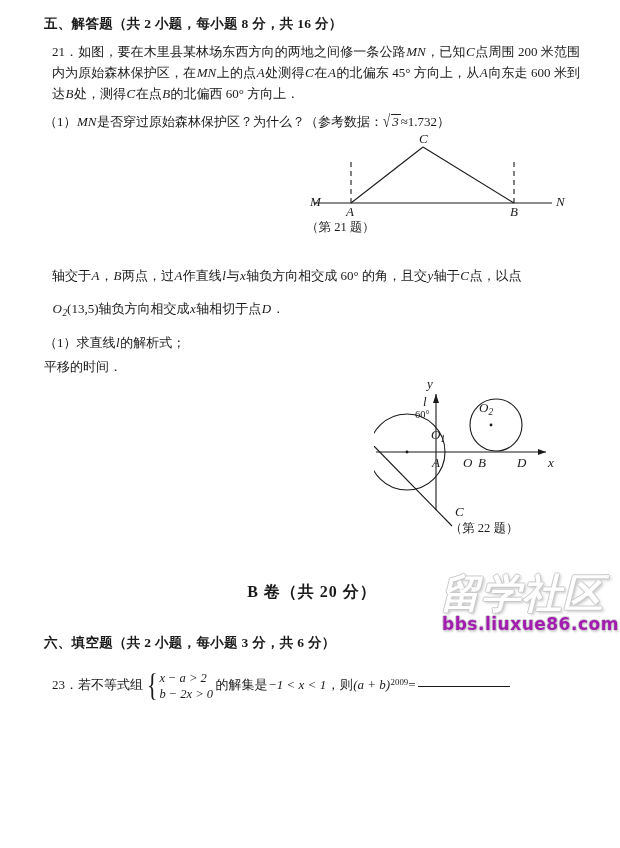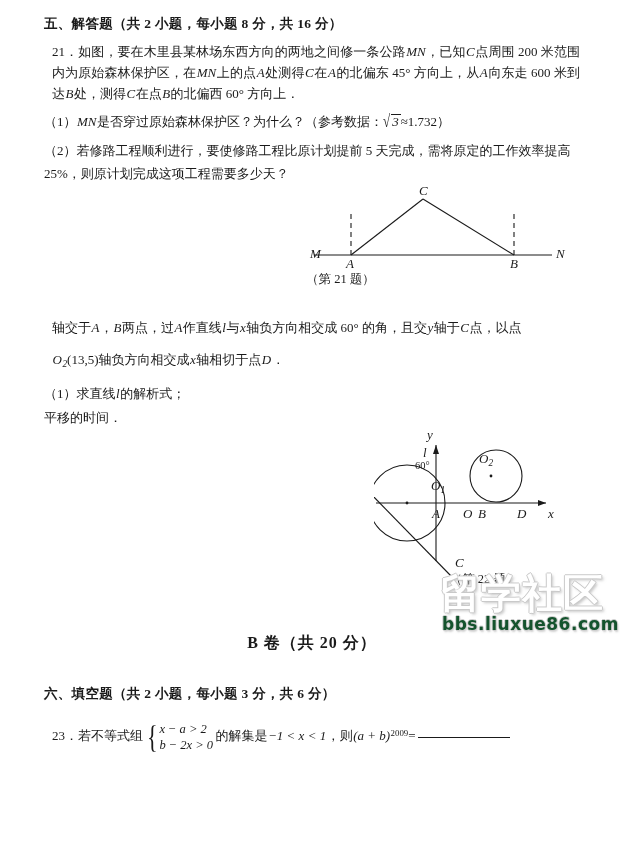--- a/index.html
+++ b/index.html
@@ -192,30 +192,31 @@
     font-family: "DejaVu Sans", sans-serif;
     font-weight: bold;
     font-size: 40px;
     letter-spacing: 1px;
     color: #ffffff;
     text-shadow:
        1px 0 0 #c9c9c9, -1px 0 0 #c9c9c9,
        0 1px 0 #c9c9c9, 0 -1px 0 #c9c9c9,
        2px 2px 3px rgba(150,150,150,0.55);
     white-space: nowrap;
+    font-style: italic;
   }
   #watermark .wm-url {
     position: absolute;
     left: 6px;
     top: 52px;
     font-family: "DejaVu Sans", sans-serif;
     font-weight: bold;
     font-size: 17px;
     letter-spacing: 0.5px;
-    color: #14532d;
+    color: #a21caf;
     text-shadow:
        1px 0 0 #cfcfcf, -1px 0 0 #cfcfcf,
        0 1px 0 #cfcfcf, 0 -1px 0 #cfcfcf,
        1px 2px 2px rgba(160,160,160,0.5);
     white-space: nowrap;
     text-align: right;
   }
 
   .spacer-lg { height: 30px; }
   .spacer-sm { height: 10px; }
@@ -229,21 +230,20 @@
     <div class="section-heading">五、解答题（共 2 小题，每小题 8 分，共 16 分）</div>
 
     <div class="para">
       <span>21．</span><span>如图，要在木里县某林场东西方向的两地之间修一条公路</span><span class="mi">MN</span><span>，已知</span><span class="mi">C</span><span>点周围 200 米范围内为原始森林保护区，在</span><span class="mi">MN</span><span>上的点</span><span class="mi">A</span><span>处测得</span><span class="mi">C</span><span>在</span><span class="mi">A</span><span>的北偏东 45° 方向上，从</span><span class="mi">A</span><span>向东走 600 米到达</span><span class="mi">B</span><span>处，测得</span><span class="mi">C</span><span>在点</span><span class="mi">B</span><span>的北偏西 60° 方向上．</span>
     </div>
 
     <div class="sub-q">
       <span>（1）</span><span class="mi">MN</span><span>是否穿过原始森林保护区？为什么？（参考数据：</span><span class="radical">√</span><span class="sqrt">3</span><span>≈1.732）</span>
     </div>
 
-    <div class="sub-q">（2）若修路工程顺利进行，要使修路工程比原计划提前 5 天完成，需将原定的工作效率提高 25%，则原计划完成这项工程需要多少天？</div>
 
     <div id="fig21-wrap">
       <svg id="fig21" width="270" height="86" viewBox="0 0 270 86">
 
         <line x1="8" y1="68" x2="246" y2="68" stroke="#1a1a1a" stroke-width="1.1"></line>
 
         <line x1="45" y1="68" x2="45" y2="27" stroke="#1a1a1a" stroke-width="1.1" stroke-dasharray="5,4"></line>
 
         <line x1="208" y1="68" x2="208" y2="27" stroke="#1a1a1a" stroke-width="1.1" stroke-dasharray="5,4"></line>
 

